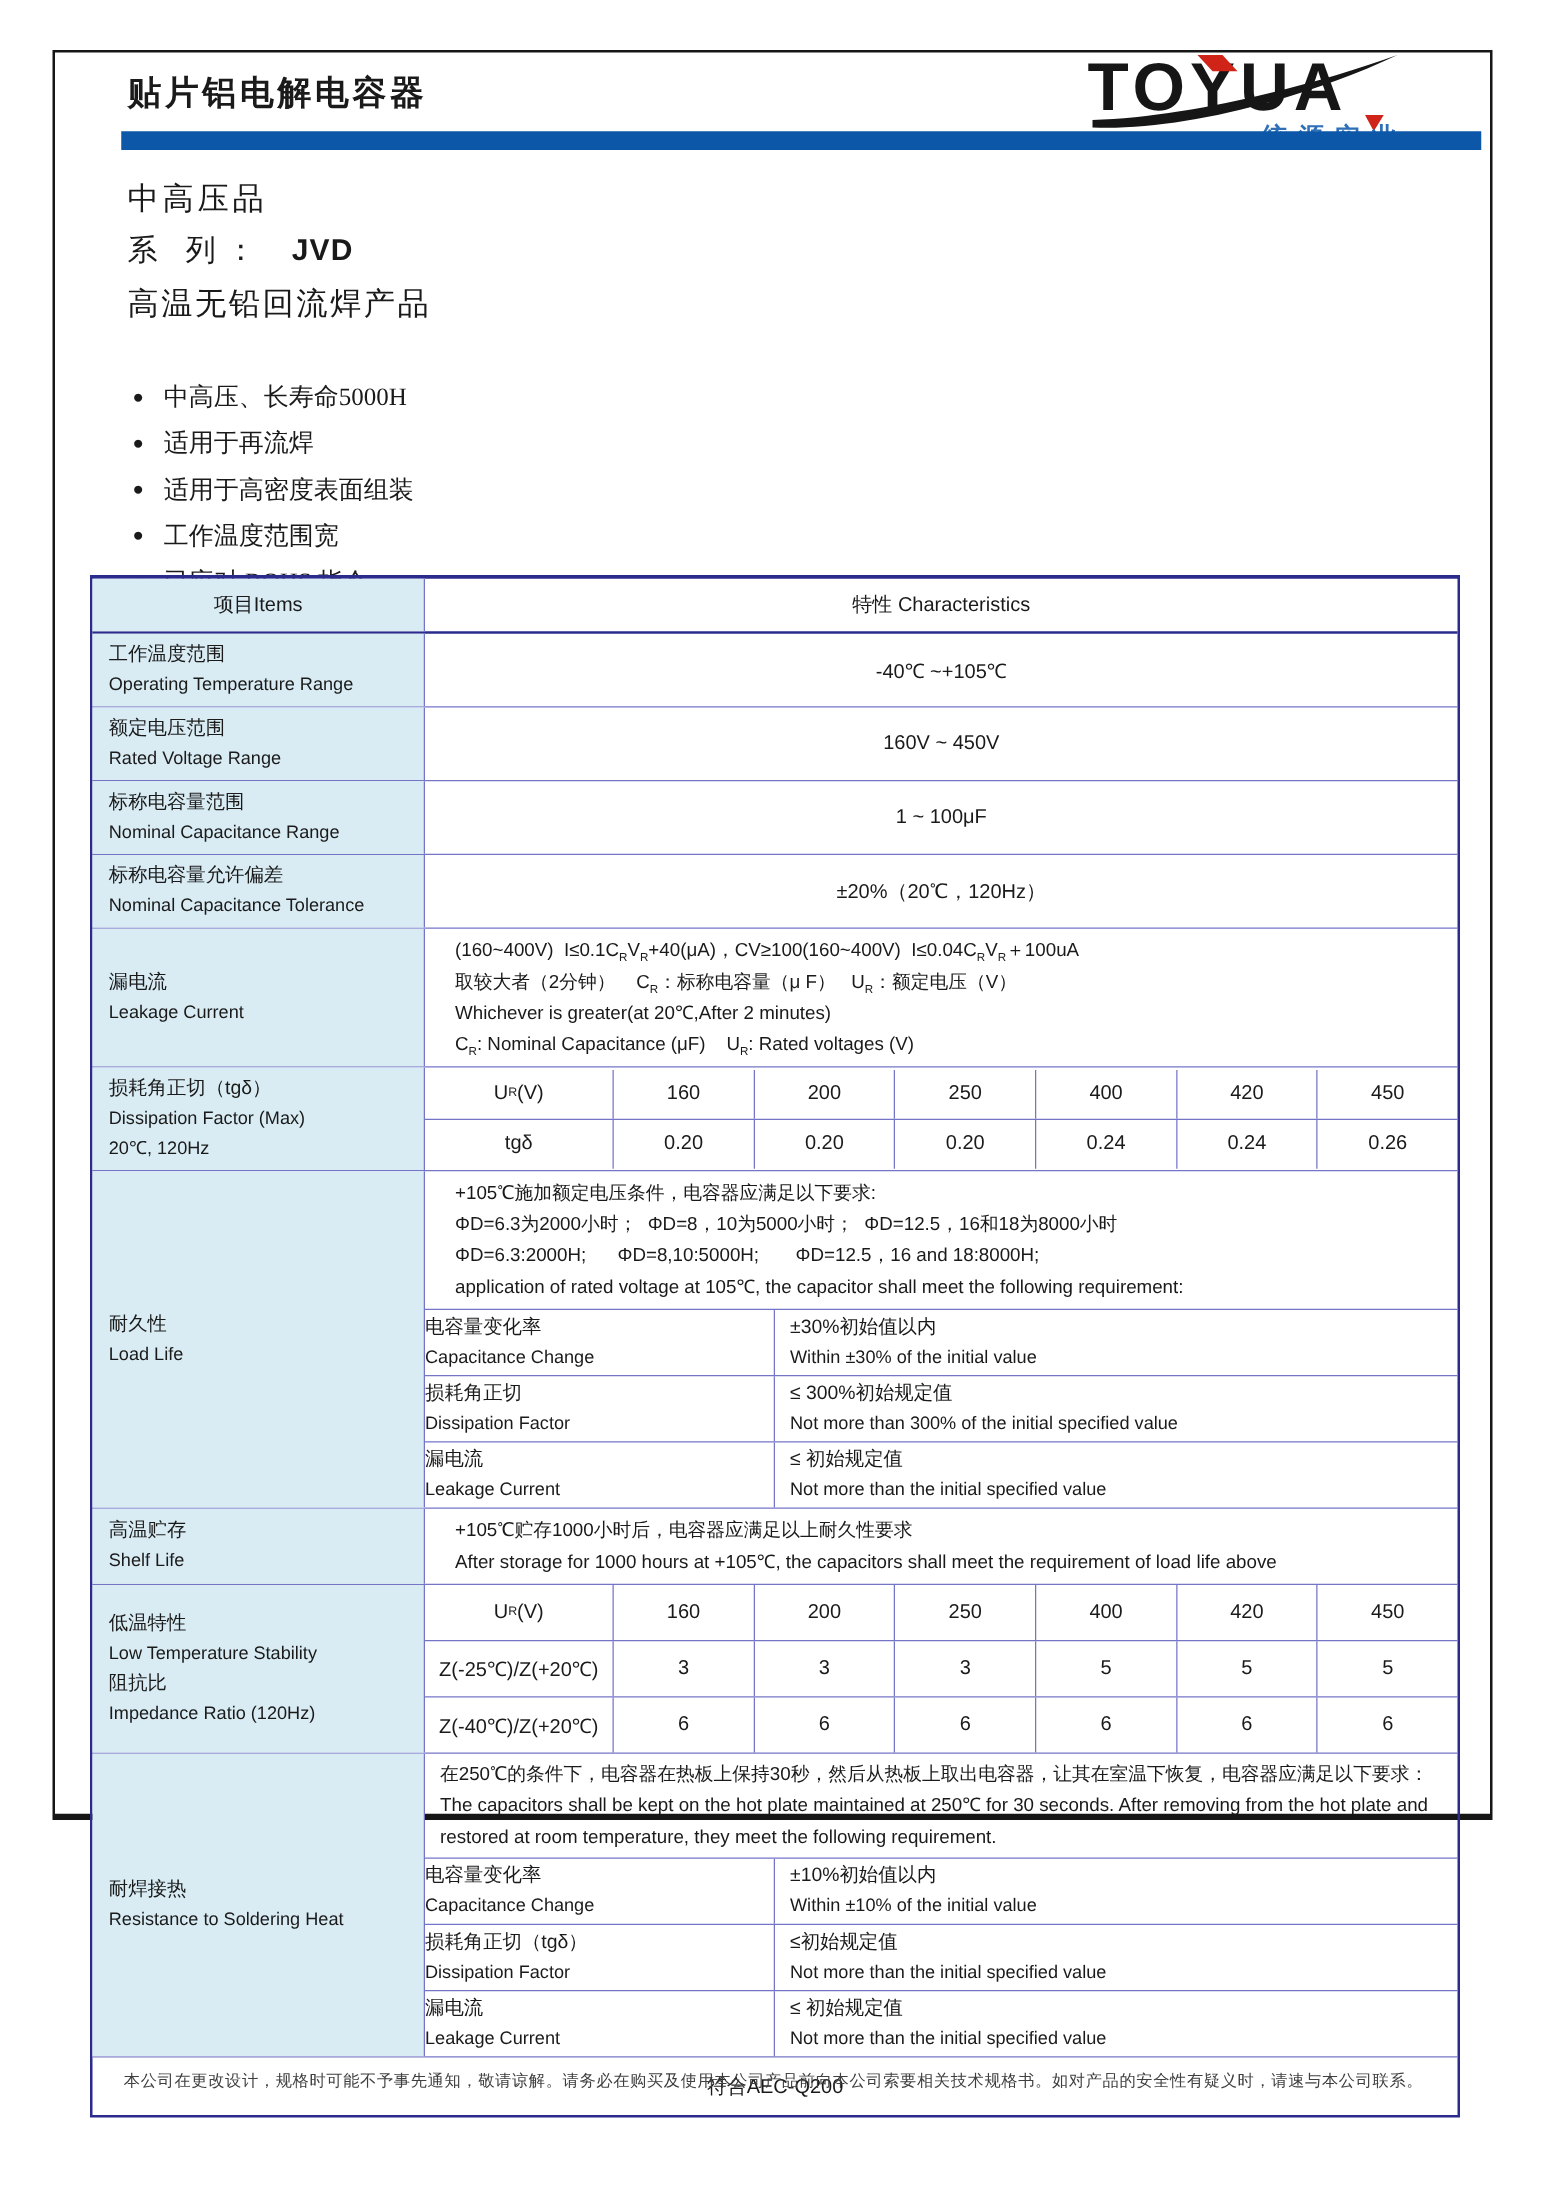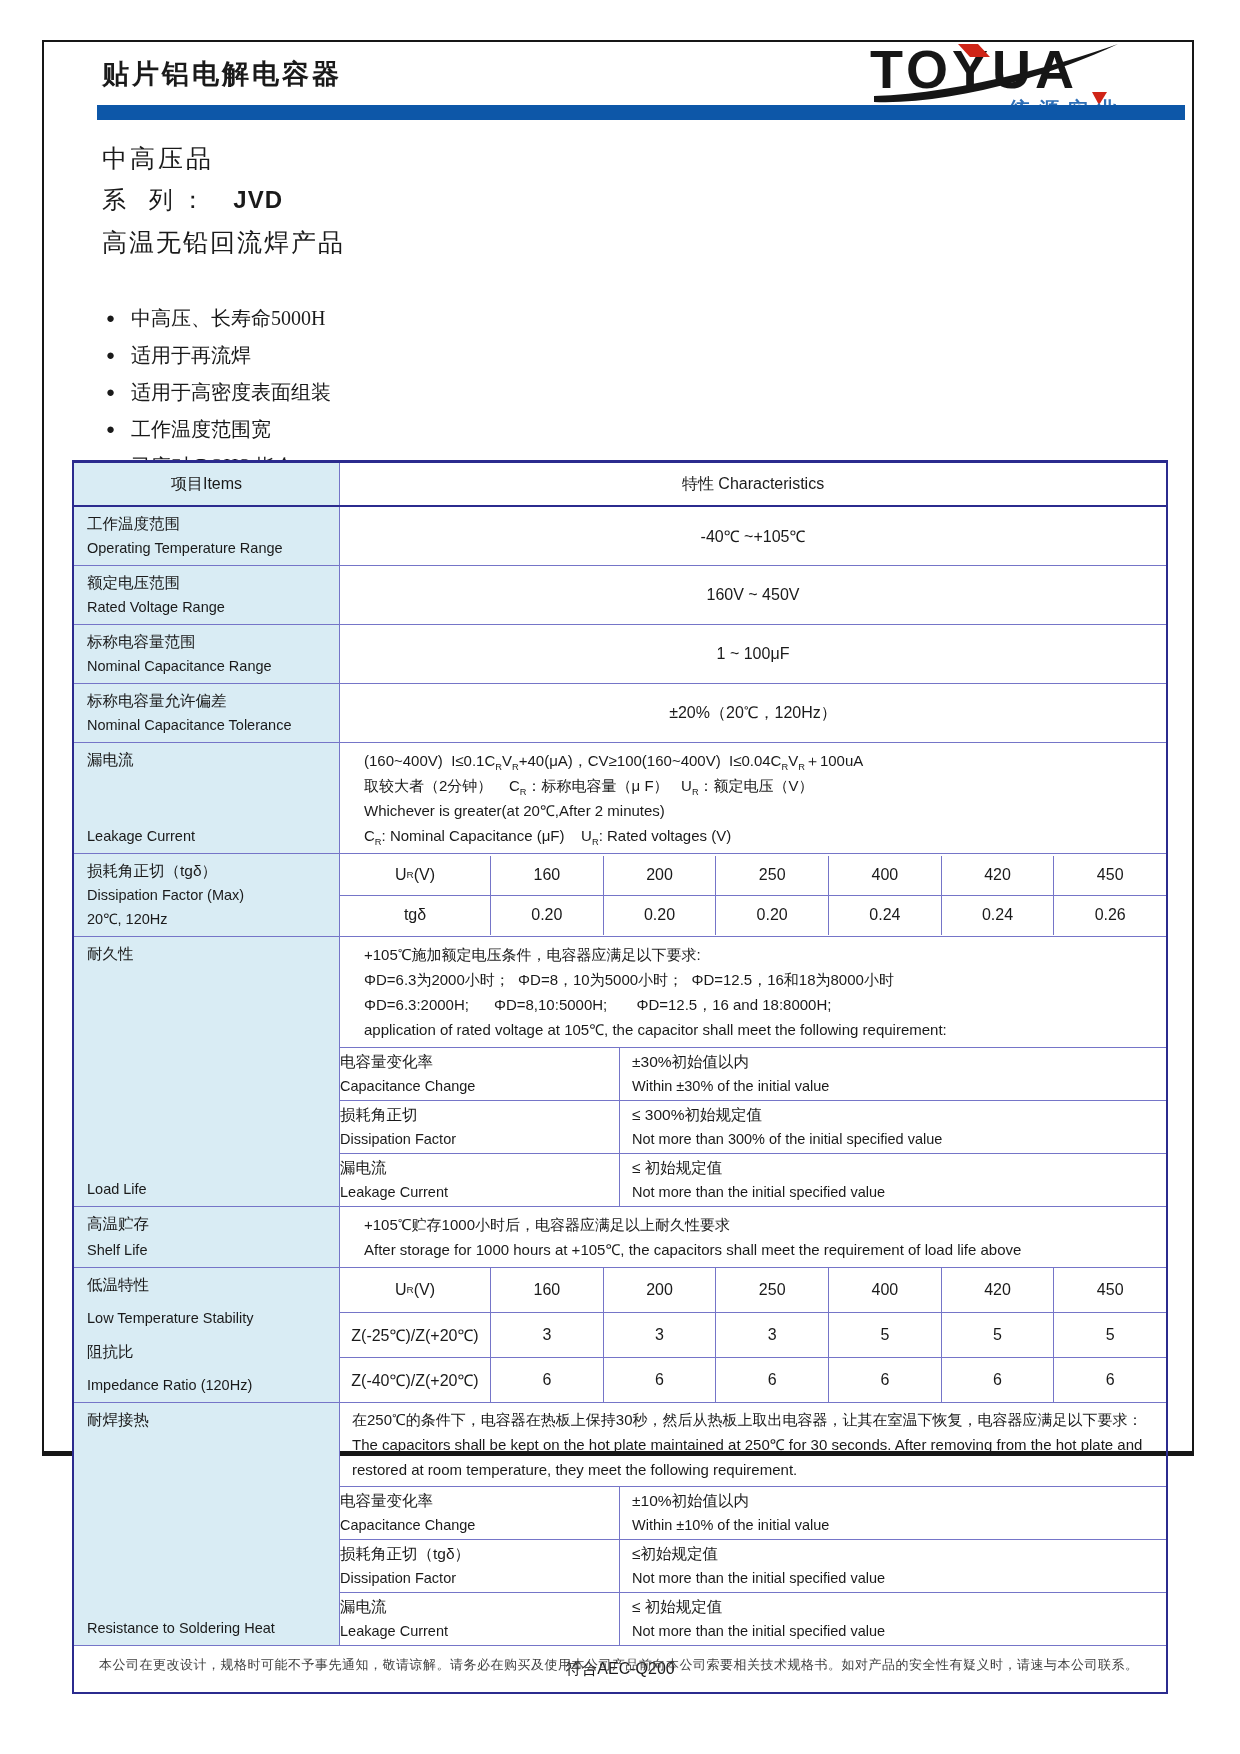--- a/index.html
+++ b/index.html
@@ -38,21 +38,21 @@
     position:absolute;left:28px;top:418px;width:1096px;box-sizing:border-box;
     border:2px solid #2b2b8e;border-top-width:3px;
     font-size:15.5px;
   }
   .trow{display:flex;border-top:1px solid #7575c8;}
   .trow:first-child{border-top:none;}
   .trow.hdr{border-bottom:2px solid #2b2b8e;}
   .trow.hdr + .trow{border-top:none;}
   .lbl{
     flex:0 0 266px;background:#d9ecf4;border-right:1px solid #7575c8;
-    display:flex;flex-direction:column;justify-content:space-between;
+    display:flex;flex-direction:column;justify-content:center;
     padding:5px 6px 5px 13px;box-sizing:border-box;
   }
   .lbl .zh{font-size:15.5px;line-height:24px;}
   .lbl .en{font-size:14.5px;line-height:24px;}
   .lbl.center{align-items:center;padding-left:6px;}
   .hdrcell{display:flex;align-items:center;justify-content:center;font-size:16px;}
   .val{flex:1;display:flex;align-items:center;justify-content:center;font-size:16px;}
   .vcol{flex:1;display:flex;flex-direction:column;justify-content:center;box-sizing:border-box;}
   .lines{padding:5px 0;}
   .line{white-space:pre-wrap;line-height:25px;padding:0 24px;font-size:15px;}

